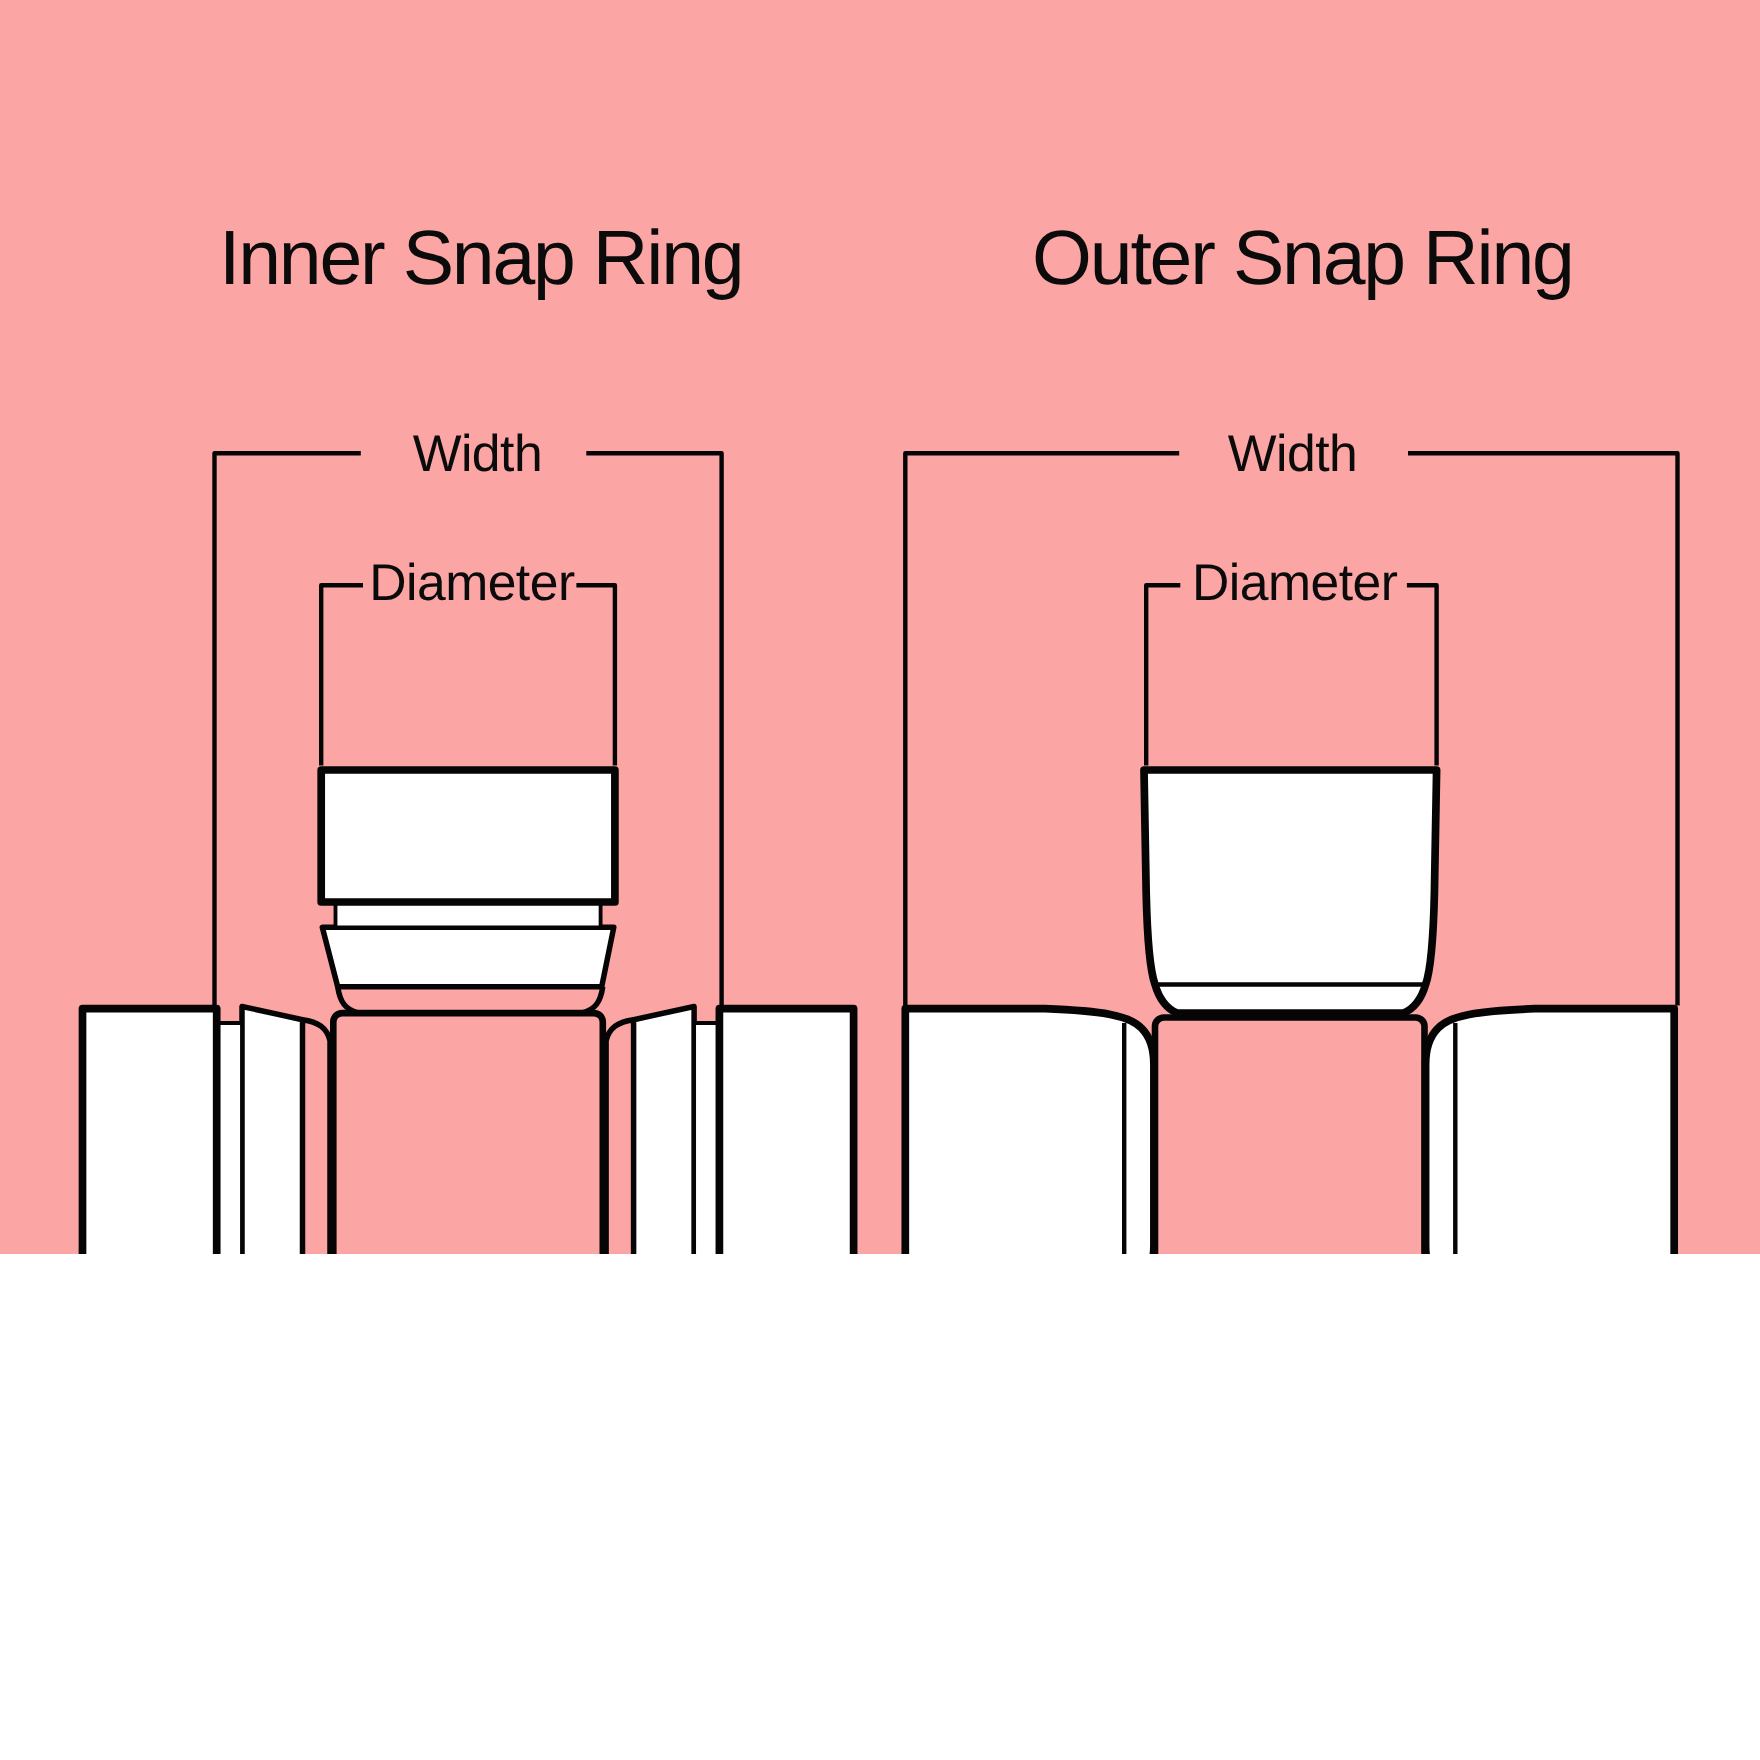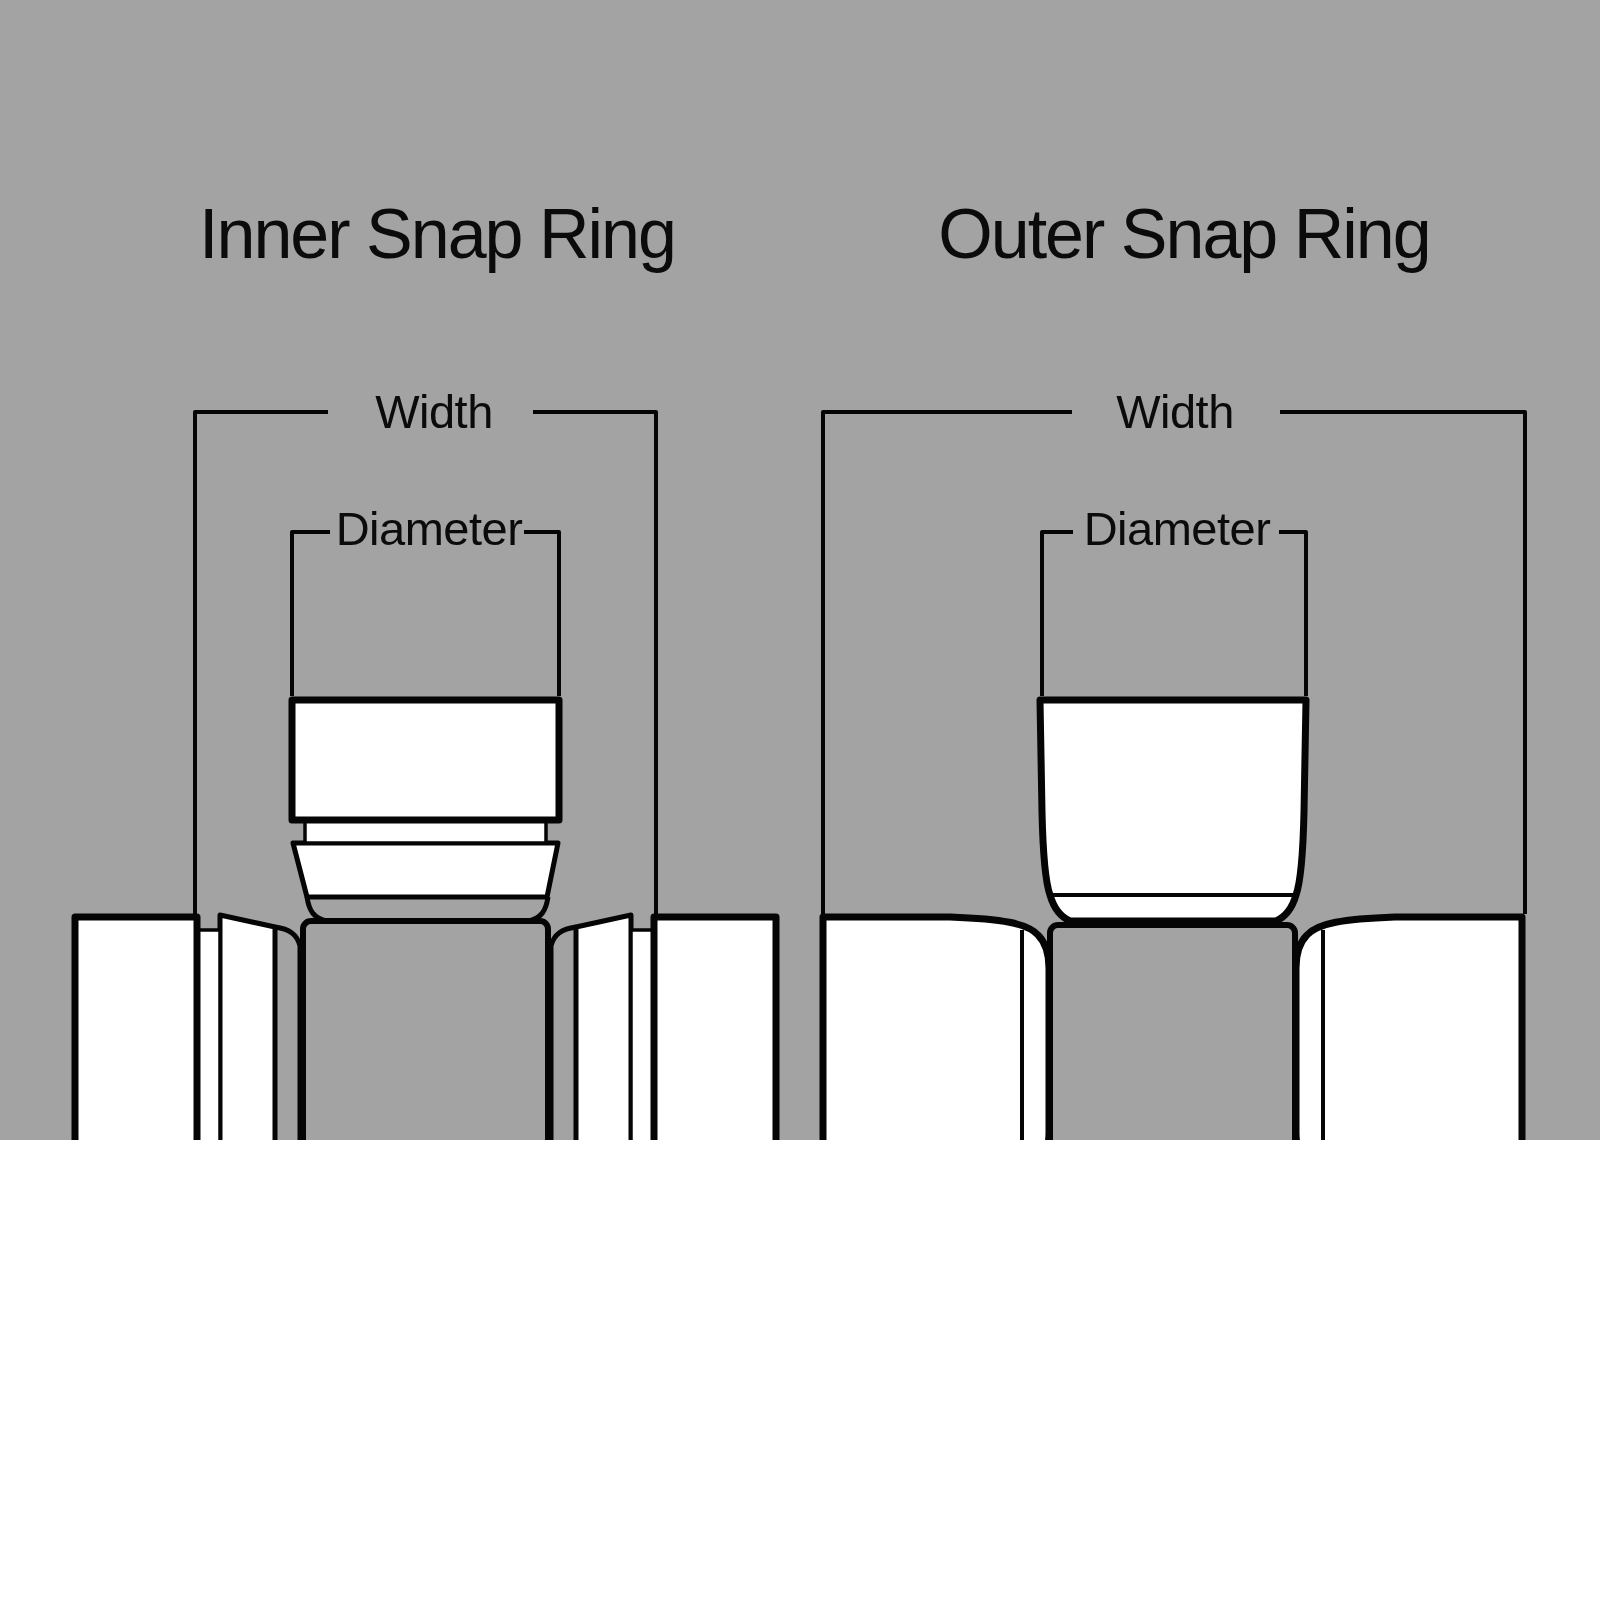--- a/index.html
+++ b/index.html
@@ -3,21 +3,21 @@
 <meta charset="utf-8">
 <style>
   html, body {
     margin: 0;
     padding: 0;
     background: #ffffff;
   }
   .canvas-wrap {
     width: 1600px;
     height: 1140px;
-    background: #a3a3a3;
+    background: #fca5a5;
     position: relative;
   }
   svg { display: block; }
   .stroke {
     fill: none;
     stroke: #050505;
     stroke-linecap: butt;
     stroke-linejoin: round;
   }
   .filled { fill: #ffffff; }

